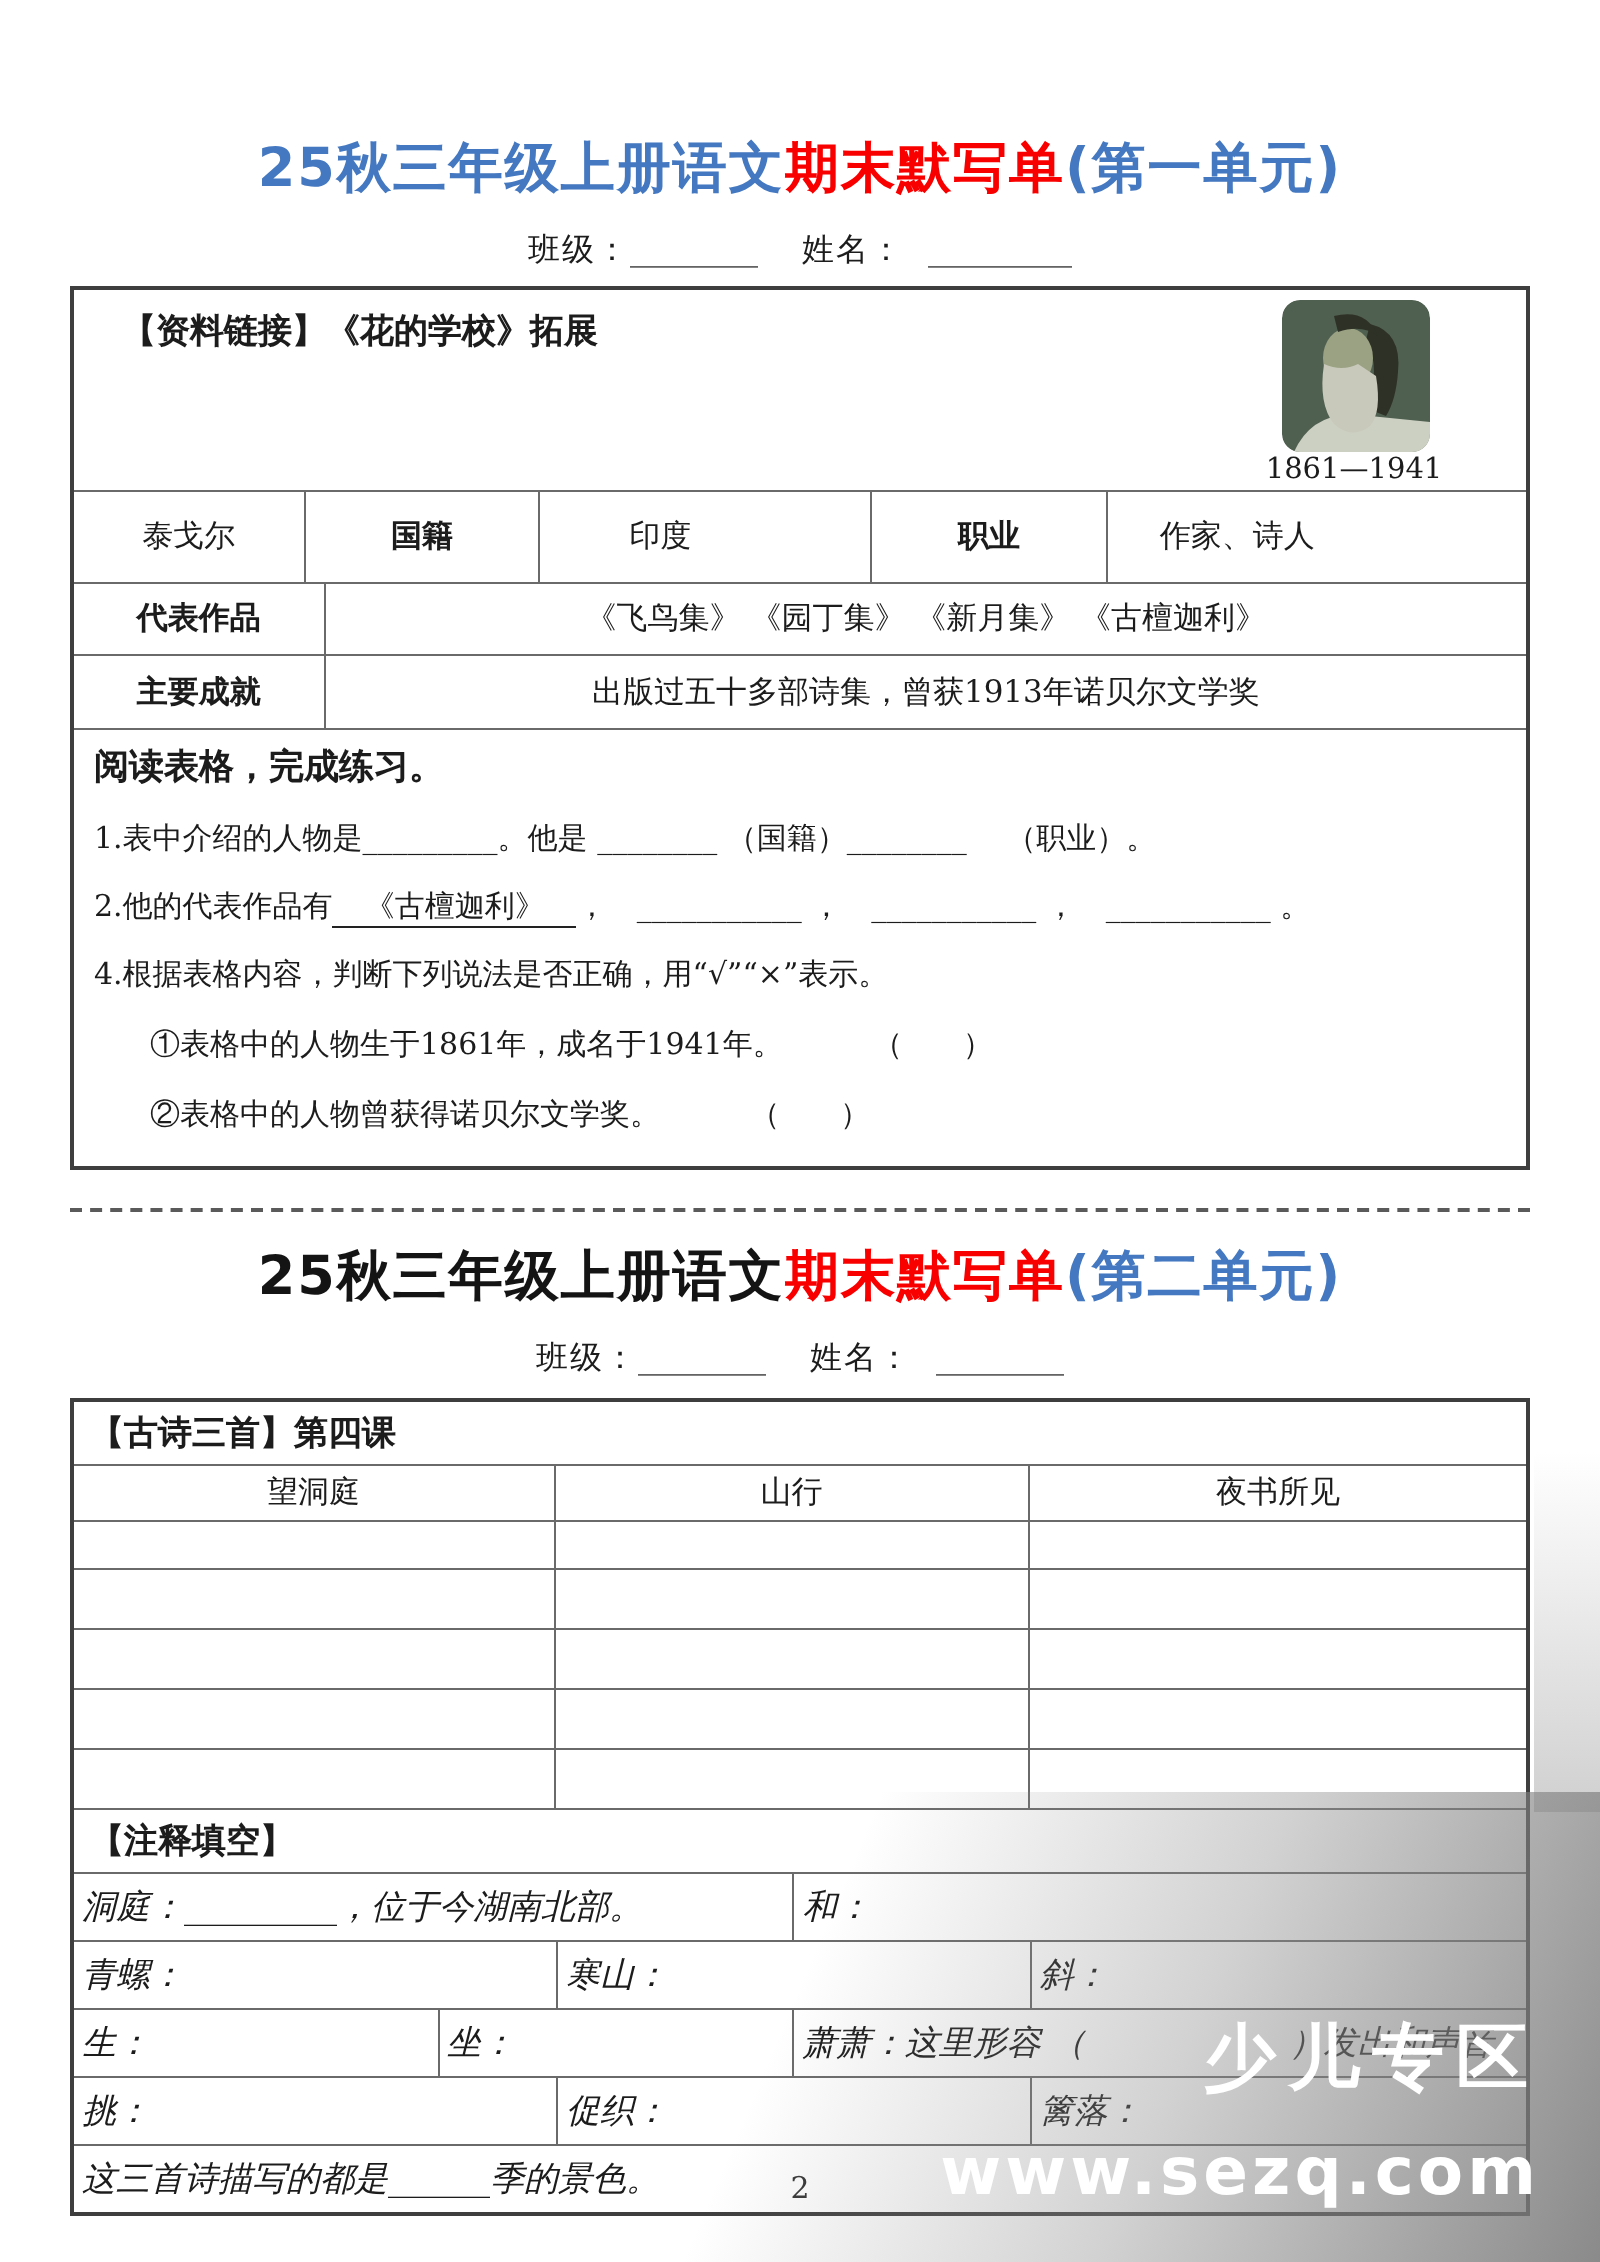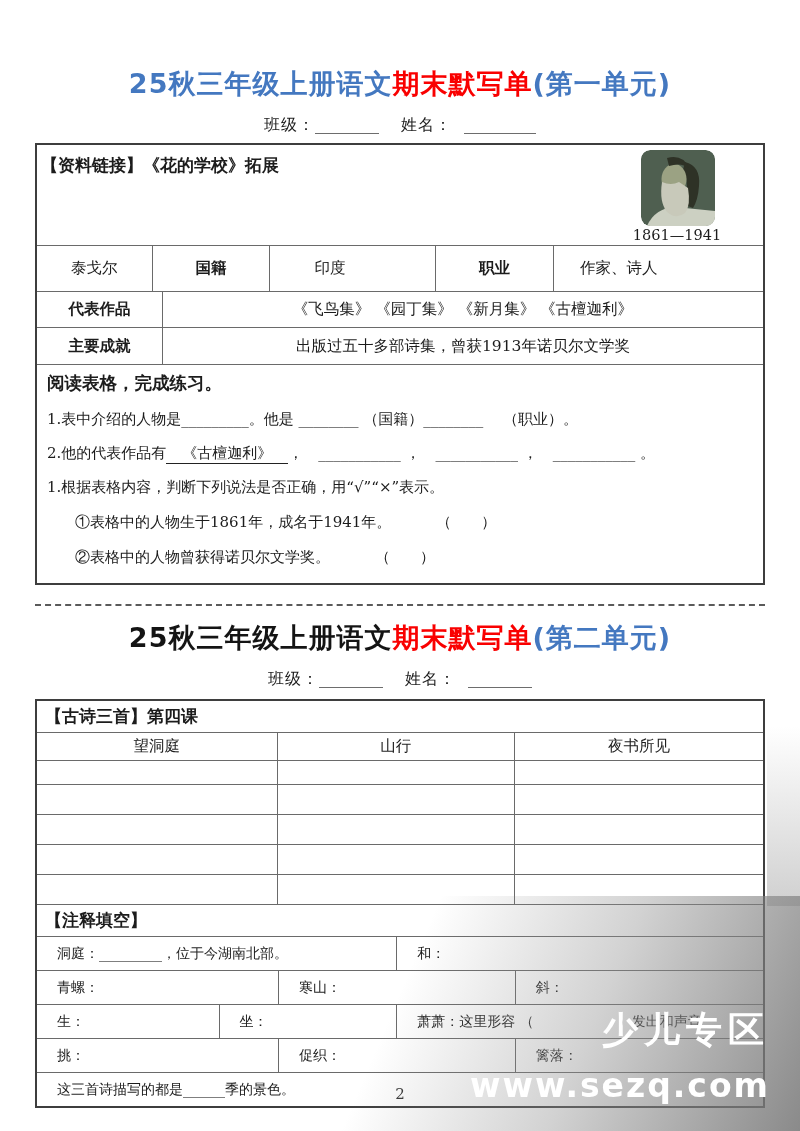--- a/index.html
+++ b/index.html
@@ -18,21 +18,21 @@
   .title2{margin-top:14px;}
   .classline{margin-top:13px;text-align:center;font-size:16px;}
   .classline .lbl{letter-spacing:1px;}
   .classline .blank{letter-spacing:0;}
   .classline .name-lbl{margin-left:22px;}
   .classline .name-blank{margin-left:12px;}
 
   
   .t1{margin:7px 35px 0;border:2px solid #3e3e3e;}
   .t1-rowA{position:relative;height:100px;}
-  .t1-header{position:absolute;top:9px;left:4px;font-weight:bold;font-size:17px;}
+  .t1-header{position:absolute;top:9px;left:24px;font-weight:bold;font-size:17px;}
   .photo-box{position:absolute;top:5px;right:48px;width:74px;height:76px;}
   .photo-box svg{display:block;border-radius:9px;}
   .photo-caption{position:absolute;top:82px;right:38px;width:96px;text-align:center;font-size:14.5px;}
   .trow{display:flex;border-top:1px solid #6a6a6a;}
   .tcell{display:flex;align-items:center;justify-content:center;box-sizing:border-box;}
   .tcell + .tcell{border-left:1px solid #6a6a6a;}
   .t1-rowB{height:45px;}
   .t1-rowB .tcell{font-size:15.5px;}
   .th{font-weight:bold;font-family:"DejaVu Sans","Liberation Sans",sans-serif;font-size:15.5px;}
   .w1{width:17.2%;} .w2{width:15.8%;} .w3{width:16.2%;} .w4{width:16.6%;} .w5{width:16.3%;margin-left:45px;} .w6{width:17.9%;}
@@ -50,21 +50,21 @@
   .t2{margin:9px 35px 0;border:2px solid #3e3e3e;}
   .t2-title{height:31px;display:flex;align-items:center;padding-left:8px;
             font-weight:bold;font-size:17px;
             font-family:"DejaVu Sans","Liberation Sans",sans-serif;}
   .t2-cols{height:27px;}
   .t2-cols .tcell{font-size:15.5px;}
   .pw1{width:33.0%;} .pw2{width:32.7%;} .pw3{width:34.3%;}
   .t2-empty-s{height:23px;} .t2-empty{height:29px;}
   .nt-title{border-top:1px solid #6a6a6a;}
   .nrow{display:flex;border-top:1px solid #6a6a6a;height:33px;}
-  .ncell{display:flex;align-items:center;box-sizing:border-box;padding-left:20px;font-size:14px;}
+  .ncell{display:flex;align-items:center;box-sizing:border-box;padding-left:4px;font-size:17px;font-style:italic;}
   .ncell + .ncell{border-left:1px solid #6a6a6a;}
   .nw-half1{width:49.5%;} .nw-half2{width:50.5%;}
   .nw-th1{width:33.2%;} .nw-th2{width:32.6%;} .nw-th3{width:34.2%;}
   .nw-q1{width:25.0%;} .nw-q2{width:24.5%;}
 
   
   .page-number{position:absolute;left:0;right:0;bottom:28px;text-align:center;
                font-size:15px;color:#3c3c3c;}
   .shade-corner{position:absolute;right:0;bottom:0;width:460px;height:235px;
     background:linear-gradient(113deg,rgba(140,140,140,0) 18%,rgba(142,142,142,0.40) 55%,rgba(122,122,122,0.88) 100%);
@@ -123,21 +123,21 @@
       <div class="tcell th w1">主要成就</div>
       <div class="tcell val">出版过五十多部诗集，曾获1913年诺贝尔文学奖</div>
     </div>
 
     <div class="t1-rowE">
       <div class="ex-title">阅读表格，完成练习。</div>
       <div class="ex-line">1.表中介绍的人物是_________。他是 ________ （国籍）________ 　（职业）。</div>
       <div class="ex-line">
         <span>2.他的代表作品有</span><span class="uline">《古檀迦利》</span><span>，　___________ ，　___________ ，　___________ 。</span>
       </div>
-      <div class="ex-line">1.根据表格内容，判断下列说法是否正确，用“√”“×”表示。</div>
+      <div class="ex-line">4.根据表格内容，判断下列说法是否正确，用“√”“×”表示。</div>
       <div class="ex-sub">①表格中的人物生于1861年，成名于1941年。　　　（　　）</div>
       <div class="ex-sub">②表格中的人物曾获得诺贝尔文学奖。　　　（　　）</div>
     </div>
   </div>
 
   <div class="divider"></div>
 
   <div class="title title2">
     <span class="c-black">25秋三年级上册语文</span><span class="c-red">期末默写单</span><span class="c-blue">(第二单元)</span>
   </div>

